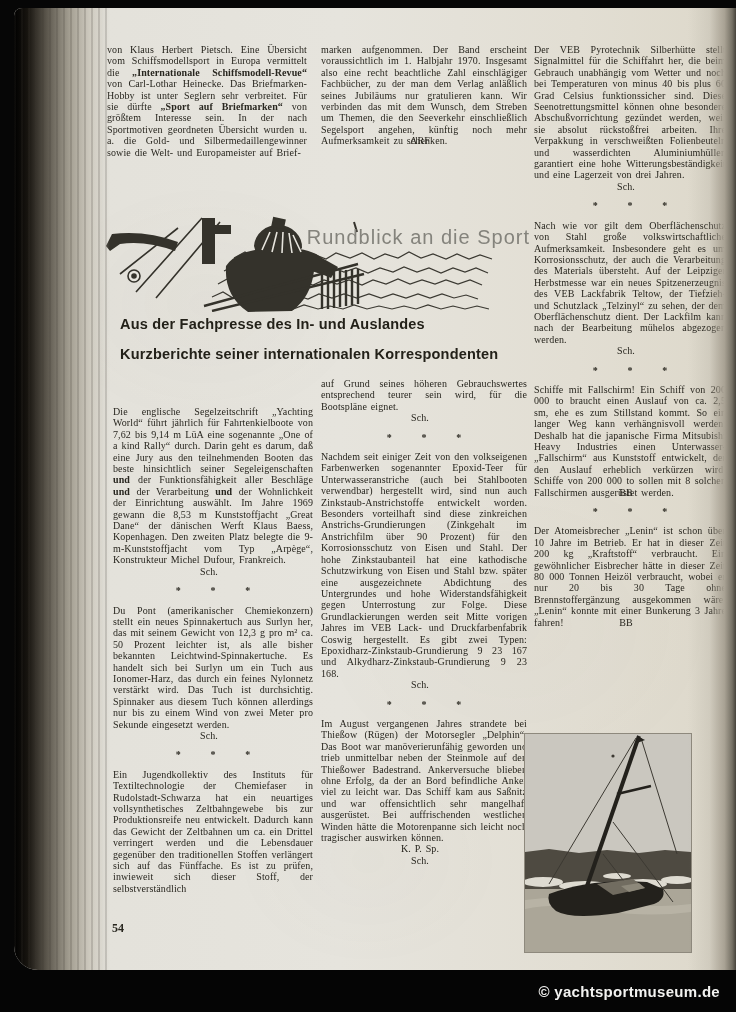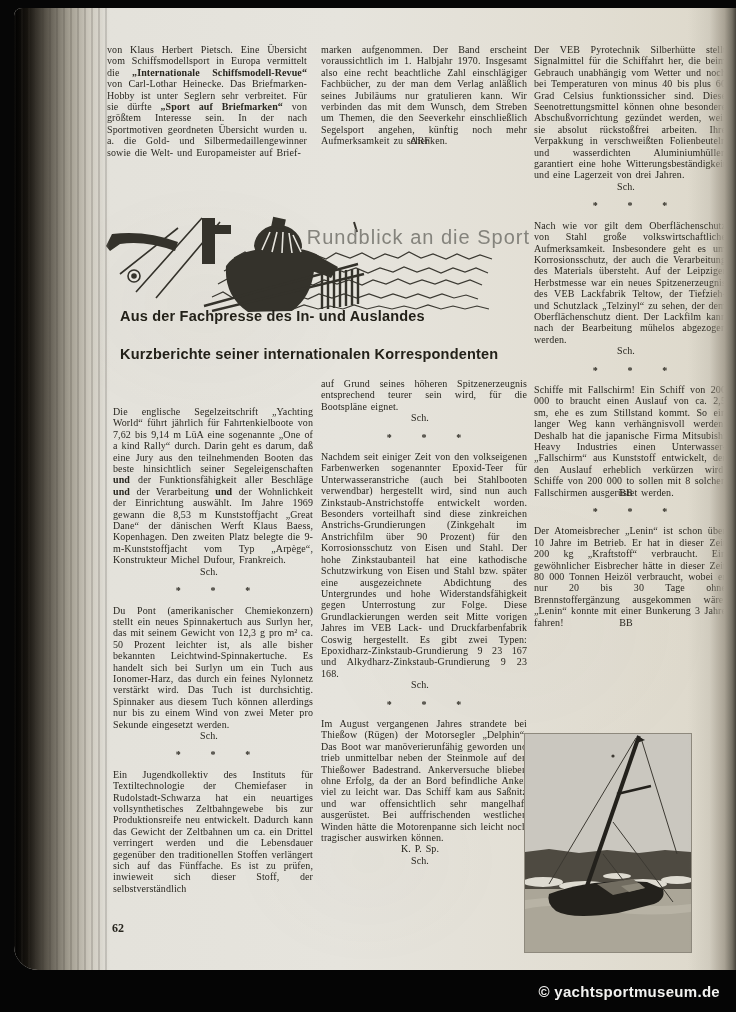--- a/index.html
+++ b/index.html
@@ -129,37 +129,37 @@
       <path d="M98 94 L252 52 M106 99 L258 62" stroke-width="2.4"></path>
     </g>
     <g stroke="#34322b" stroke-width="2.4">
       <path d="M216 62 V97 M222 61 V97 M228 60 V96 M234 59 V95 M240 58 V94 M246 57 V93 M252 57 V92"></path>
     </g>
     <path d="M248 10 l3 10" stroke="#34322b" stroke-width="2" fill="none"></path>
   </svg>
   <div class="rubric-title">Rundblick an die Sport</div>
 </div>
 
-<div class="heading" style="top:308px;">Aus der Fachpresse des In- und Auslandes</div>
+<div class="heading" style="top:316px;">Aus der Fachpresse des In- und Auslandes</div>
 <div class="heading" style="top:346px;">Kurzberichte seiner internationalen Korrespondenten</div>
 
 <div class="body-text" style="left:113px;top:378px;width:200px;height:536px;margin-top:28px;">
   <p>
     <span>Die englische Segelzeitschrift „Yachting World“ führt jährlich für Fahrtenkielboote von 7,62 bis 9,14 m LüA eine sogenannte „One of a kind Rally“ durch. Darin geht es darum, daß eine Jury aus den teilnehmenden Booten das beste hinsichtlich seiner Segeleigenschaften </span><span class="bold">und</span><span> der Funktionsfähigkeit aller Beschläge </span><span class="bold">und</span><span> der Verarbeitung </span><span class="bold">und</span><span> der Wohnlichkeit der Einrichtung auswählt. Im Jahre 1969 gewann die 8,53 m Kunststoffjacht „Great Dane“ der dänischen Werft Klaus Baess, Kopenhagen. Den zweiten Platz belegte die 9-m-Kunststoffjacht vom Typ „Arpège“, Konstrukteur Michel Dufour, Frankreich.</span>
   </p>
   <div class="sig">Sch.</div>
   <div class="sep">* * *</div>
   <p>Du Pont (amerikanischer Chemiekonzern) stellt ein neues Spinnakertuch aus Surlyn her, das mit seinem Gewicht von 12,3 g pro m² ca. 50 Prozent leichter ist, als alle bisher bekannten Leichtwind-Spinnakertuche. Es handelt sich bei Surlyn um ein Tuch aus Ionomer-Harz, das durch ein feines Nylonnetz verstärkt wird. Das Tuch ist durchsichtig. Spinnaker aus diesem Tuch können allerdings nur bis zu einem Wind von zwei Meter pro Sekunde eingesetzt werden.</p>
   <div class="sig">Sch.</div>
   <div class="sep">* * *</div>
   <p>Ein Jugendkollektiv des Instituts für Textiltechnologie der Chemiefaser in Rudolstadt-Schwarza hat ein neuartiges vollsynthetisches Zeltbahngewebe bis zur Produktionsreife neu entwickelt. Dadurch kann das Gewicht der Zeltbahnen um ca. ein Drittel verringert werden und die Lebensdauer gegenüber den traditionellen Stoffen verlängert sich auf das Fünffache. Es ist zu prüfen, inwieweit sich dieser Stoff, der selbstverständlich</p>
 </div>
 
 <div class="body-text" style="left:321px;top:378px;width:206px;height:580px;">
-  <p>auf Grund seines höheren Spitzenerzeugnis entsprechend teurer sein wird, für die Bootspläne eignet.</p>
+  <p>auf Grund seines höheren Gebrauchswertes entsprechend teurer sein wird, für die Bootspläne eignet.</p>
   <div class="sig">Sch.</div>
   <div class="sep">* * *</div>
   <p>Nachdem seit einiger Zeit von den volkseigenen Farbenwerken sogenannter Epoxid-Teer für Unterwasseranstriche (auch bei Stahlbooten verwendbar) hergestellt wird, sind nun auch Zinkstaub-Anstrichstoffe entwickelt worden. Besonders vorteilhaft sind diese zinkreichen Anstrichs-Grundierungen (Zinkgehalt im Anstrichfilm über 90 Prozent) für den Korrosionsschutz von Eisen und Stahl. Der hohe Zinkstaubanteil hat eine kathodische Schutzwirkung von Eisen und Stahl bzw. später eine ausgezeichnete Abdichtung des Untergrundes und hohe Widerstandsfähigkeit gegen Unterrostung zur Folge. Diese Grundlackierungen werden seit Mitte vorigen Jahres im VEB Lack- und Druckfarbenfabrik Coswig hergestellt. Es gibt zwei Typen: Epoxidharz-Zinkstaub-Grundierung 9 23 167 und Alkydharz-Zinkstaub-Grundierung 9 23 168.</p>
   <div class="sig">Sch.</div>
   <div class="sep">* * *</div>
   <p>Im August vergangenen Jahres strandete bei Thießow (Rügen) der Motorsegler „Delphin“. Das Boot war manöverierunfähig geworden und trieb unmittelbar neben der Steinmole auf den Thießower Badestrand. Ankerversuche blieben ohne Erfolg, da der an Bord befindliche Anker viel zu leicht war. Das Schiff kam aus Saßnitz und war offensichtlich sehr mangelhaft ausgerüstet. Bei auffrischenden westlichen Winden hätte die Motorenpanne sich leicht noch tragischer auswirken können.</p>
   <div class="sig">K. P. Sp.</div>
   <div class="sig">Sch.</div>
 </div>
 
@@ -186,20 +186,20 @@
       <line x1="78" y1="120" x2="118" y2="172"></line>
     </g>
     <path d="M24 160 q42 -16 98 -12 l16 7 q3 10 -9 15 l-36 9 q-46 7 -62 -2 q-10 -8 -7 -17 z" fill="#23211c"></path>
     <path d="M72 150 l36 -5 12 9 -32 7 z" fill="#716c60"></path>
     <path d="M96 152 l18 -3 6 5 -16 4 z" fill="#8d887a"></path>
     <circle cx="88" cy="22" r="1.6" fill="#3c3932"></circle>
     <path d="M112 2 l8 4 -8 3 z" fill="#23211c"></path>
   </svg>
 </div>
 
-<div class="page-number">62</div>
+<div class="page-number">54</div>
 
 <div class="edge-left"></div>
 <div class="edge-right"></div>
 
 <div class="bottom-band">
   <span class="watermark">© yachtsportmuseum.de</span>
 </div>
 
 </body></html>

